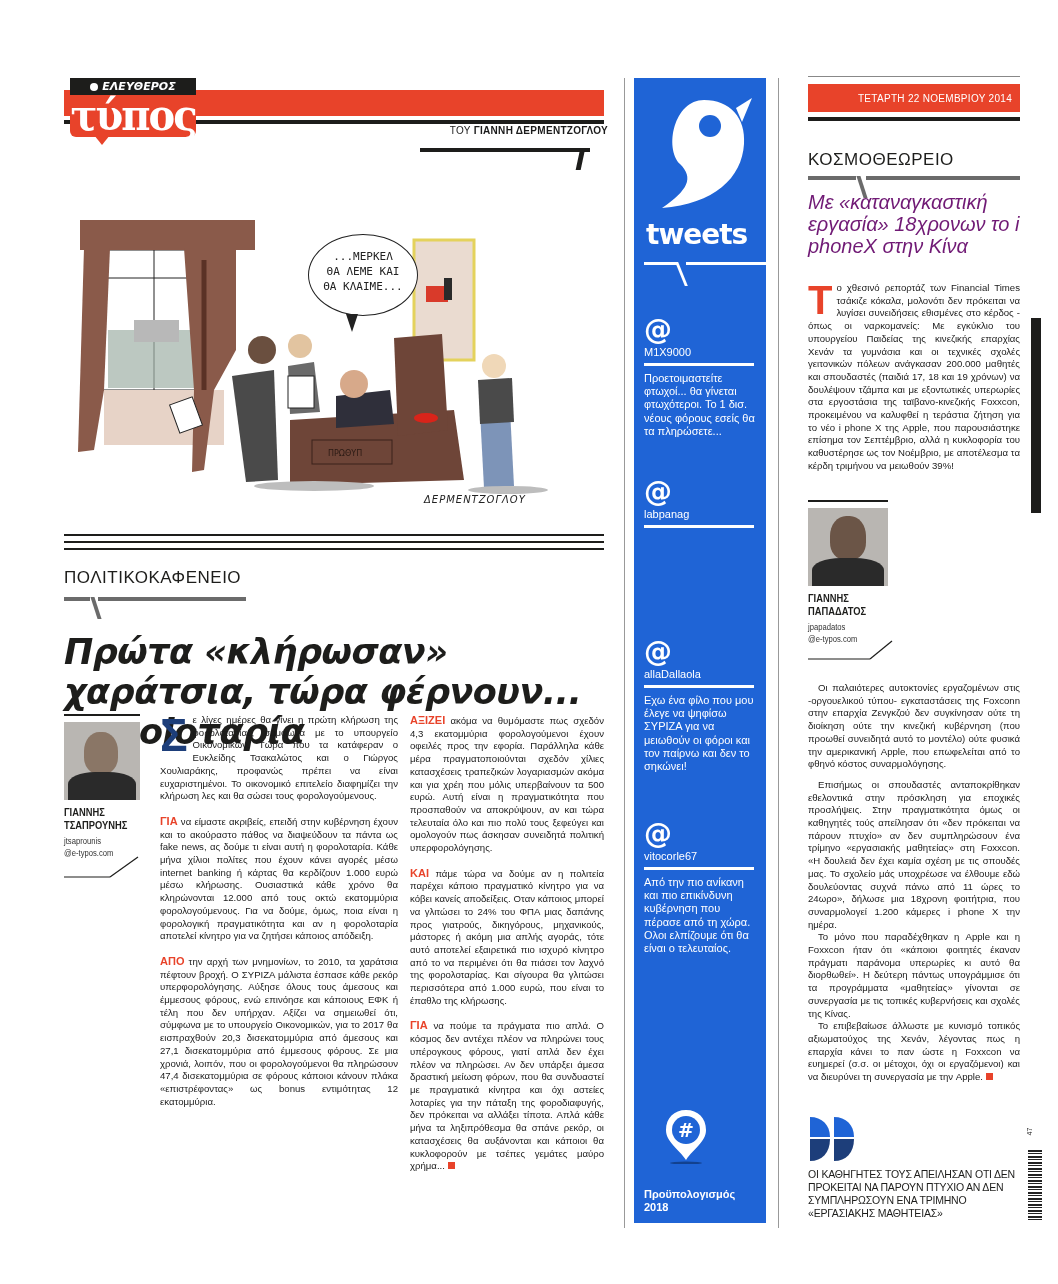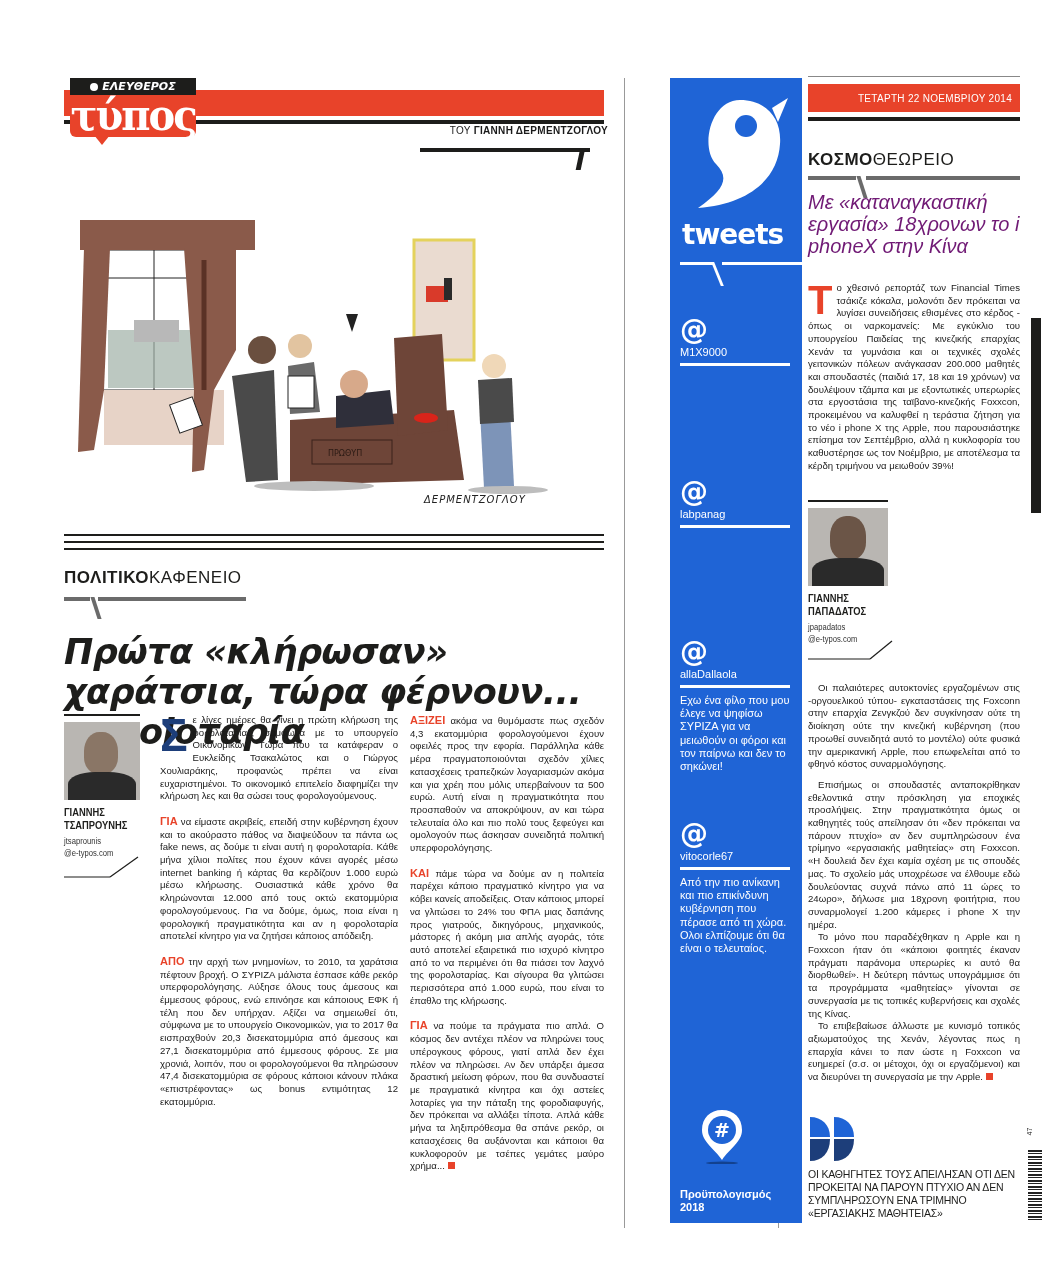--- a/index.html
+++ b/index.html
@@ -24,21 +24,21 @@
   
   .cartoon { position: absolute; left: 64px; top: 190px; width: 550px; height: 330px; }
   .speech { position: absolute; left: 244px; top: 44px; width: 110px; height: 82px; border: 1.5px solid #222; border-radius: 50%; background: #fff; font: 11px "DejaVu Sans Mono", monospace; text-align: center; padding-top: 14px; line-height: 15px; color: #222; }
   .speech-tail { position: absolute; left: 282px; top: 124px; width: 0; height: 0; border-left: 6px solid transparent; border-right: 6px solid transparent; border-top: 18px solid #222; }
   .signature { position: absolute; left: 360px; top: 304px; font: italic 10px "DejaVu Sans", sans-serif; color: #222; letter-spacing: 1px; }
 
   
   .triple-rule { position: absolute; left: 64px; width: 540px; height: 2px; background: #1d1d1b; }
 
   .section-label { position: absolute; font: 17px "Liberation Sans", sans-serif; color: #1d1d1b; letter-spacing: 0.5px; }
-  .section-label b { font-weight: bold; }
+  .section-label b { font-weight: normal; }
   .grey-rule { position: absolute; height: 4px; background: #6b6b6b; }
   .grey-slash { position: absolute; width: 4px; height: 22px; background: #6b6b6b; transform: skewX(18deg); }
 
   .headline-main { position: absolute; left: 64px; top: 632px; width: 540px; font: italic bold 35px "DejaVu Sans", sans-serif; line-height: 40px; color: #1d1d1b; letter-spacing: -0.5px; }
 
   
   .author { position: absolute; }
   .author-rule { height: 1.5px; background: #1d1d1b; }
   .photo { background: #b9b6b2; position: relative; overflow: hidden; }
   .photo .head { position: absolute; border-radius: 45% 45% 40% 40%; background: #8a7666; }
@@ -48,21 +48,21 @@
 
   
   .col { position: absolute; font: 9.6px "Liberation Sans", sans-serif; line-height: 12.7px; color: #1a1a1a; text-align: justify; }
   .col p { margin-bottom: 12px; }
   .lead-red { color: #e8432a; font-weight: bold; font-size: 11px; }
   .dropcap { float: left; font: bold 46px "Liberation Sans", sans-serif; line-height: 38px; color: #1d3e7a; margin: 2px 5px 0 0; }
   .dropcap-red { float: left; font: bold 40px "Liberation Sans", sans-serif; line-height: 30px; color: #e8432a; margin: 3px 4px 0 0; }
   .end-mark { display: inline-block; width: 7px; height: 7px; background: #e8432a; margin-left: 3px; }
 
   
-  .tweets { position: absolute; left: 634px; top: 78px; width: 132px; height: 1145px; background: #1f64d6; color: #fff; margin-left: 36px; }
+  .tweets { position: absolute; left: 634px; top: 78px; width: 132px; height: 1145px; background: #1f64d6; color: #fff; }
   .bird { position: absolute; left: 22px; top: 8px; width: 96px; height: 130px; }
   .tweets-word { position: absolute; left: 12px; top: 140px; font: bold 28px "DejaVu Sans", sans-serif; color: #fff; letter-spacing: -1px; }
   .tw-rule { position: absolute; left: 10px; height: 3px; background: #fff; }
   .tw-slash { position: absolute; width: 3px; height: 24px; background: #fff; transform: skewX(22deg); }
   .tweet { position: absolute; left: 10px; width: 114px; }
   .at { font: bold 28px "DejaVu Sans", sans-serif; line-height: 28px; }
   .handle { font: 11px "Liberation Sans", sans-serif; margin-top: 2px; }
   .handle-rule { height: 3px; background: #fff; margin: 5px 0 6px 0; width: 110px; }
   .tweet-text { font: 11px "Liberation Sans", sans-serif; line-height: 13.2px; }
   .hash-pin { position: absolute; left: 30px; top: 1030px; width: 44px; height: 56px; }
@@ -137,20 +137,25 @@
     <circle cx="290" cy="194" r="14" fill="#d7a98a"></circle>
     <path d="M416 222 L446 220 L450 296 L420 298 Z" fill="#7d94b8"></path>
     <path d="M414 190 L448 188 L450 232 L416 234 Z" fill="#4a4a4a"></path>
     <circle cx="430" cy="176" r="12" fill="#f0d8b8"></circle>
 
     <rect x="110" y="210" width="24" height="30" fill="#fff" stroke="#222" transform="rotate(-20 122 225)"></rect>
     <rect x="224" y="186" width="26" height="32" fill="#fff" stroke="#222"></rect>
     <ellipse cx="250" cy="296" rx="60" ry="5" fill="#bdbdbd"></ellipse>
     <ellipse cx="444" cy="300" rx="40" ry="4" fill="#bdbdbd"></ellipse>
   </svg>
+  <div class="speech">
+    <div>...ΜΕΡΚΕΛ</div>
+    <div>ΘΑ ΛΕΜΕ ΚΑΙ</div>
+    <div>ΘΑ ΚΛΑΙΜΕ...</div>
+  </div>
   <div class="speech-tail"></div>
   <div class="signature">ΔΕΡΜΕΝΤΖΟΓΛΟΥ</div>
 </div>
 
 <div class="triple-rule" style="top:534px;"></div>
 <div class="triple-rule" style="top:541px;"></div>
 <div class="triple-rule" style="top:548px;"></div>
 
 <div class="section-label" style="left:64px; top:568px;">
   <b>ΠΟΛΙΤΙΚΟ</b><span>ΚΑΦΕΝΕΙΟ</span>
@@ -204,20 +209,21 @@
   </svg>
   <div class="tweets-word">tweets</div>
   <div class="tw-rule" style="top:184px; width:34px;"></div>
   <div class="tw-rule" style="left:52px; top:184px; width:80px;"></div>
   <div class="tw-slash" style="left:46px; top:184px;"></div>
 
   <div class="tweet" style="top:238px;">
     <div class="at">@</div>
     <div class="handle">M1X9000</div>
     <div class="handle-rule"></div>
+    <div class="tweet-text">Προετοιμαστείτε φτωχοί... θα γίνεται φτωχότεροι. Το 1 δισ. νέους φόρους εσείς θα τα πληρώσετε...</div>
   </div>
   <div class="tweet" style="top:400px;">
     <div class="at">@</div>
     <div class="handle">labpanag</div>
     <div class="handle-rule"></div>
   </div>
   <div class="tweet" style="top:560px;">
     <div class="at">@</div>
     <div class="handle">allaDallaola</div>
     <div class="handle-rule"></div>

